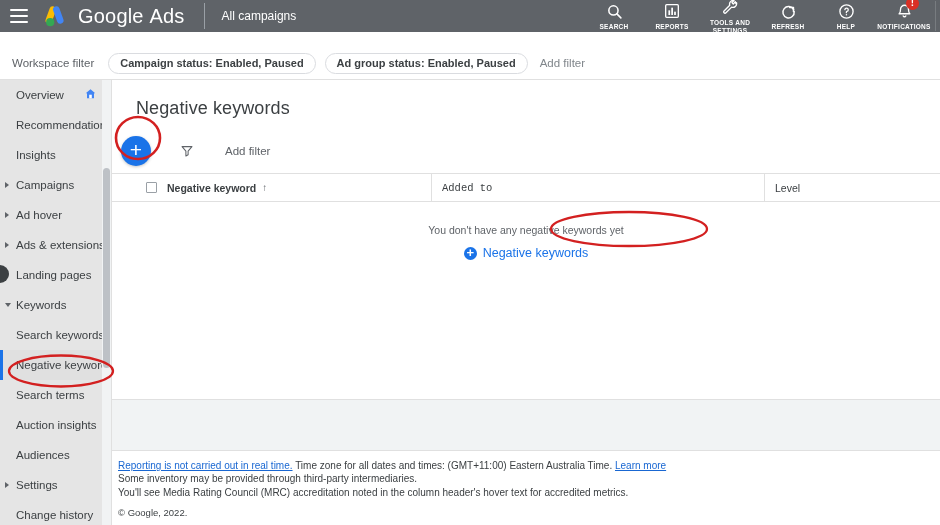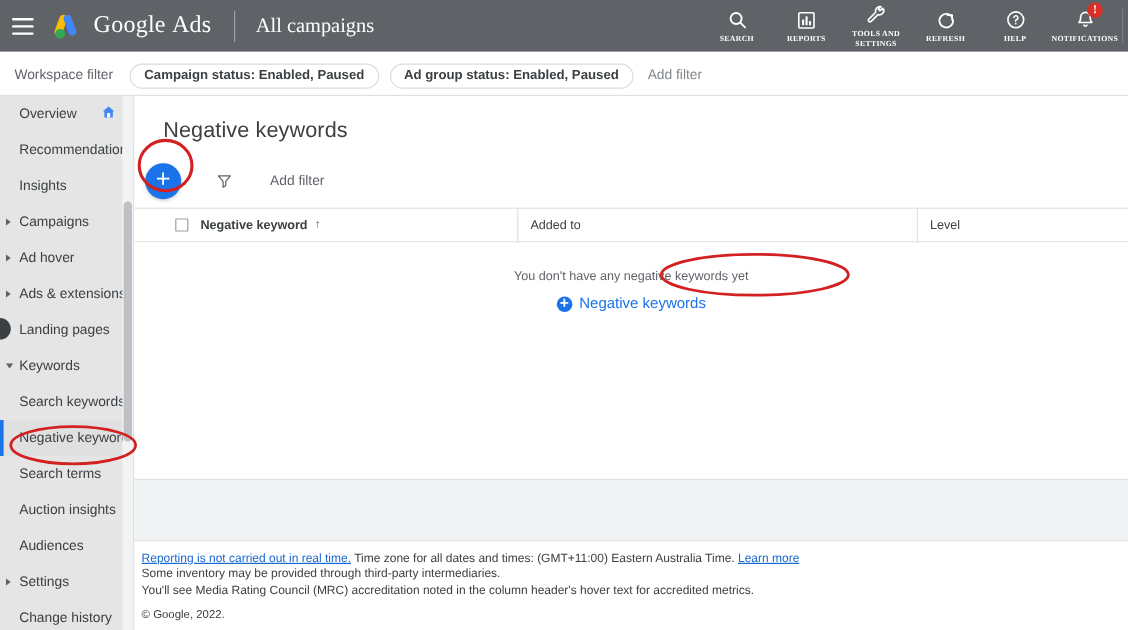--- a/index.html
+++ b/index.html
@@ -6,39 +6,39 @@
   html, body {
     width: 940px; height: 525px;
     font-family: "Liberation Sans", sans-serif;
     background: #ffffff;
     overflow: hidden;
   }
   #app { position: relative; width: 940px; height: 525px; }
 
   
   .topbar {
-    position: absolute; left: 0; top: 0; width: 940px; height: 43px;
-    background: #5f6368; display: flex; align-items: center; font-family: Liberation Serif, serif;
+    position: absolute; left: 0; top: 0; width: 940px; height: 32px;
+    background: #5f6368; display: flex; align-items: center;
   }
   .hamburger {
     width: 18px; height: 14px; margin-left: 10px; margin-right: 12px;
     display: flex; flex-direction: column; justify-content: space-between;
     cursor: pointer;
   }
   .hamburger span { display: block; height: 2px; background: #ffffff; border-radius: 1px; }
 
   .ads-logo { width: 30px; height: 30px; position: relative; margin-right: 8px; }
 
   .brand { color: #ffffff; font-size: 20px; letter-spacing: .2px; white-space: nowrap; }
   .brand .thin { font-weight: 400; }
   .brand .lite { font-weight: 300; }
 
   .vdiv { width: 1px; height: 26px; background: #9aa0a6; margin: 0 17px 0 19px; }
 
-  .acct-title { color: #ffffff; font-size: 17px; font-weight: 400; white-space: nowrap; }
+  .acct-title { color: #ffffff; font-size: 12px; font-weight: 400; white-space: nowrap; }
 
   .topicons { margin-left: auto; display: flex; align-items: center; height: 47px; padding-right: 4px; }
   .ticon {
     width: 58px; height: 47px; display: flex; flex-direction: column;
     align-items: center; justify-content: center; cursor: pointer; position: relative;
   }
   .ticon .glyph { height: 20px; display: flex; align-items: center; justify-content: center; }
   .ticon .tlabel {
     color: #ffffff; font-size: 6.5px; letter-spacing: .25px; margin-top: 2px;
     text-align: center; line-height: 8px; font-weight: 700; text-transform: uppercase;
@@ -128,21 +128,21 @@
 
   .thead {
     display: flex; height: 28px; align-items: center;
     border-bottom: 1px solid #e0e0e0; background: #fff;
   }
   .th {
     font-size: 10.5px; color: #3c4043; height: 28px; display: flex; align-items: center;
     border-right: 1px solid #e0e0e0; padding-left: 10px; cursor: pointer;
   }
   .th.c0 { width: 320px; font-weight: 700; padding-left: 16px; }
-  .th.c1 { width: 333px; font-weight: 400; padding-left: 10px; }
+  .th.c1 { width: 333px; font-weight: 400; padding-left: 10px; font-family: Liberation Mono, monospace; }
   .th.c2 { width: 175px; font-weight: 400; padding-left: 10px; border-right: none; }
   .hdr-check {
     width: 11px; height: 11px; border: 1.4px solid #9aa0a6; border-radius: 1px;
     margin: 0 10px 0 18px; cursor: pointer; flex: 0 0 auto;
   }
   .sort-arrow { margin-left: 6px; color: #5f6368; font-size: 10px; }
 
   .empty-wrap {
     position: relative; padding-top: 22px; text-align: center;
   }

